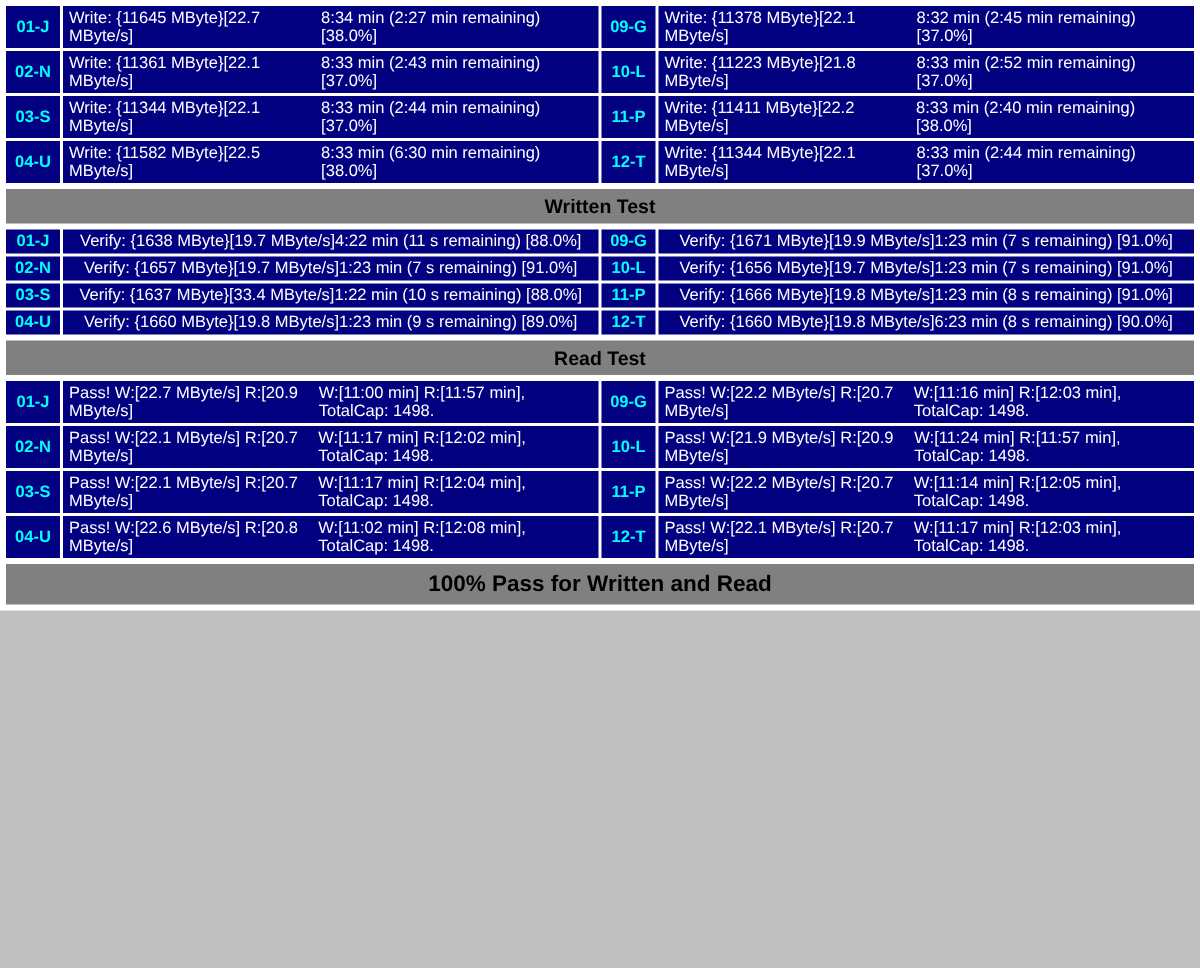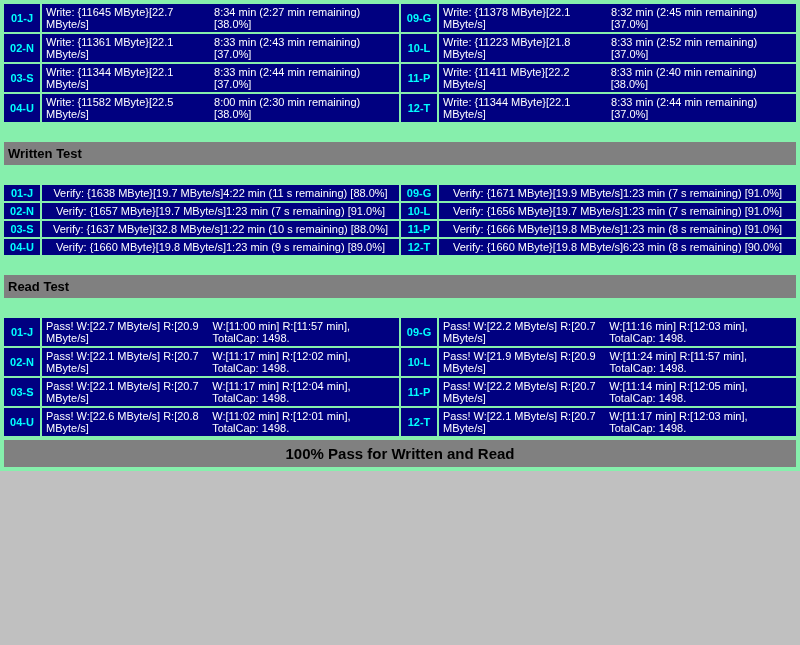--- a/index.html
+++ b/index.html
@@ -5,33 +5,34 @@
     * { margin: 0; padding: 0; box-sizing: border-box; }
     body {
       background: #c0c0c0;
       font-family: Arial, sans-serif;
       font-size: 11px;
       width: 800px;
       min-height: 645px;
     }
     .main-container {
       width: 800px;
-      background: #86efac;
+      background: #ffffff;
       padding: 4px;
     }
     .section {
       margin-bottom: 2px;
     }
     .section-header {
       background: #808080;
       color: #000000;
+      text-align: center;
       font-weight: bold;
       font-size: 13px;
       padding: 4px;
-      margin: 20px 0;
+      margin: 4px 0;
     }
     .full-row {
       display: grid;
       grid-template-columns: 36px 1fr 36px 1fr;
       gap: 2px;
       margin-bottom: 2px;
     }
     .lbl {
       background: #000080;
       color: #00ffff;
@@ -102,21 +103,21 @@
       <div class="lbl">11-P</div>
       <div class="dat">
         <div class="line1">Write: {11411 MByte}[22.2 MByte/s]</div>
         <div class="line2">8:33 min (2:40 min remaining)  [38.0%]</div>
       </div>
     </div>
     <div class="full-row">
       <div class="lbl">04-U</div>
       <div class="dat">
         <div class="line1">Write: {11582 MByte}[22.5 MByte/s]</div>
-        <div class="line2">8:00 min (2:30 min remaining)  [38.0%]</div>
+        <div class="line2">8:33 min (6:30 min remaining)  [38.0%]</div>
       </div>
       <div class="lbl">12-T</div>
       <div class="dat">
         <div class="line1">Write: {11344 MByte}[22.1 MByte/s]</div>
         <div class="line2">8:33 min (2:44 min remaining)  [37.0%]</div>
       </div>
     </div>
   </div>
 
   <div class="section-header">Written Test</div>
@@ -142,21 +143,21 @@
       </div>
       <div class="lbl">10-L</div>
       <div class="dat">
         <div class="line1">Verify: {1656 MByte}[19.7 MByte/s]</div>
         <div class="line2">1:23 min (7 s remaining)   [91.0%]</div>
       </div>
     </div>
     <div class="full-row">
       <div class="lbl">03-S</div>
       <div class="dat">
-        <div class="line1">Verify: {1637 MByte}[32.8 MByte/s]</div>
+        <div class="line1">Verify: {1637 MByte}[33.4 MByte/s]</div>
         <div class="line2">1:22 min (10 s remaining)   [88.0%]</div>
       </div>
       <div class="lbl">11-P</div>
       <div class="dat">
         <div class="line1">Verify: {1666 MByte}[19.8 MByte/s]</div>
         <div class="line2">1:23 min (8 s remaining)   [91.0%]</div>
       </div>
     </div>
     <div class="full-row">
       <div class="lbl">04-U</div>
@@ -208,21 +209,21 @@
       <div class="lbl">11-P</div>
       <div class="dat">
         <div class="line1">Pass! W:[22.2 MByte/s] R:[20.7 MByte/s]</div>
         <div class="line2">W:[11:14 min] R:[12:05 min], TotalCap: 1498.</div>
       </div>
     </div>
     <div class="full-row">
       <div class="lbl">04-U</div>
       <div class="dat">
         <div class="line1">Pass! W:[22.6 MByte/s] R:[20.8 MByte/s]</div>
-        <div class="line2">W:[11:02 min] R:[12:01 min], TotalCap: 1498.</div>
+        <div class="line2">W:[11:02 min] R:[12:08 min], TotalCap: 1498.</div>
       </div>
       <div class="lbl">12-T</div>
       <div class="dat">
         <div class="line1">Pass! W:[22.1 MByte/s] R:[20.7 MByte/s]</div>
         <div class="line2">W:[11:17 min] R:[12:03 min], TotalCap: 1498.</div>
       </div>
     </div>
   </div>
 
   <div class="pass-banner">100% Pass for Written and Read</div>

